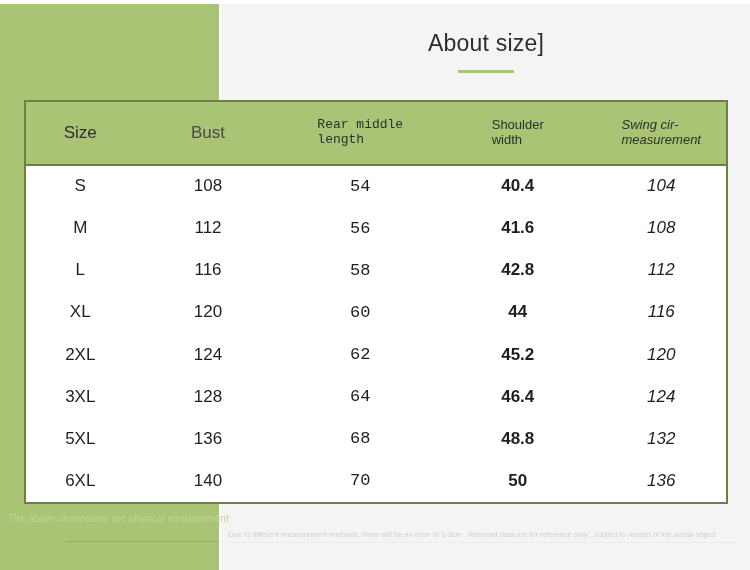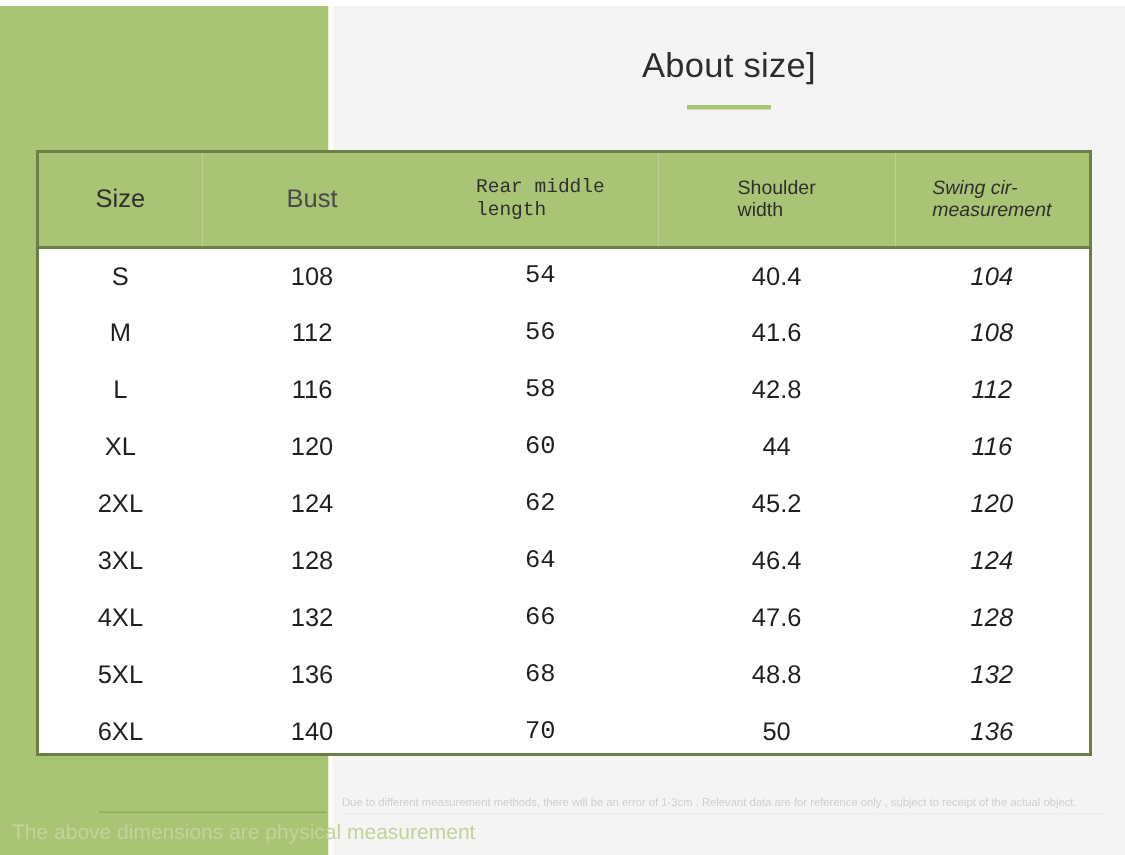--- a/index.html
+++ b/index.html
@@ -78,28 +78,28 @@
     width: 100%;
     height: 100%;
     border-collapse: collapse;
     table-layout: fixed;
   }
 
   #size-table thead tr {
     background: #a8c474;
   }
   #size-table thead th {
-    height: 63px;
+    height: 40px;
     font-size: 13px;
     font-weight: normal;
     color: #2f2f2f;
     text-align: center;
     vertical-align: middle;
     border-bottom: 2px solid #6d7e46;
-    padding: 0;
+    padding: 16px;
   }
   #size-table thead th .hdr {
     display: inline-block;
     text-align: left;
     line-height: 1.15;
   }
   #size-table thead th.col-size .hdr {
     font-size: 17px;
     text-align: center;
   }
@@ -115,29 +115,29 @@
     vertical-align: middle;
     font-size: 17px;
     color: #1f1f1f;
     padding: 0;
     border: none;
   }
 
   .col-size   { width: 15.5%; }
   .col-bust   { width: 21%; }
   .col-rear   { width: 22.5%; font-family: Liberation Mono, monospace; }
-  .col-should { width: 22.5%; }
+  .col-should { width: 22.5%; font-weight: bold; }
   .col-swing  { width: 18.5%; font-style: italic; }
 
   
   #footer-left {
     position: absolute;
-    left: 8px; top: 546px;
+    left: 8px; top: 513px;
     width: 215px;
-    font-size: 14px;
+    font-size: 10px;
     color: #c2d39a;
     white-space: nowrap;
     z-index: 3;
   }
   #footer-left-rule {
     position: absolute;
     left: 66px; top: 541px;
     width: 152px; height: 1px;
     background: #8fae5d;
     z-index: 3;
@@ -238,27 +238,20 @@
           <td class="col-swing">120</td>
         </tr>
         <tr>
           <td class="col-size">3XL</td>
           <td class="col-bust">128</td>
           <td class="col-rear">64</td>
           <td class="col-should">46.4</td>
           <td class="col-swing">124</td>
         </tr>
         <tr>
-          <td class="col-size">4XL</td>
-          <td class="col-bust">132</td>
-          <td class="col-rear">66</td>
-          <td class="col-should">47.6</td>
-          <td class="col-swing">128</td>
-        </tr>
-        <tr>
           <td class="col-size">5XL</td>
           <td class="col-bust">136</td>
           <td class="col-rear">68</td>
           <td class="col-should">48.8</td>
           <td class="col-swing">132</td>
         </tr>
         <tr>
           <td class="col-size">6XL</td>
           <td class="col-bust">140</td>
           <td class="col-rear">70</td>

